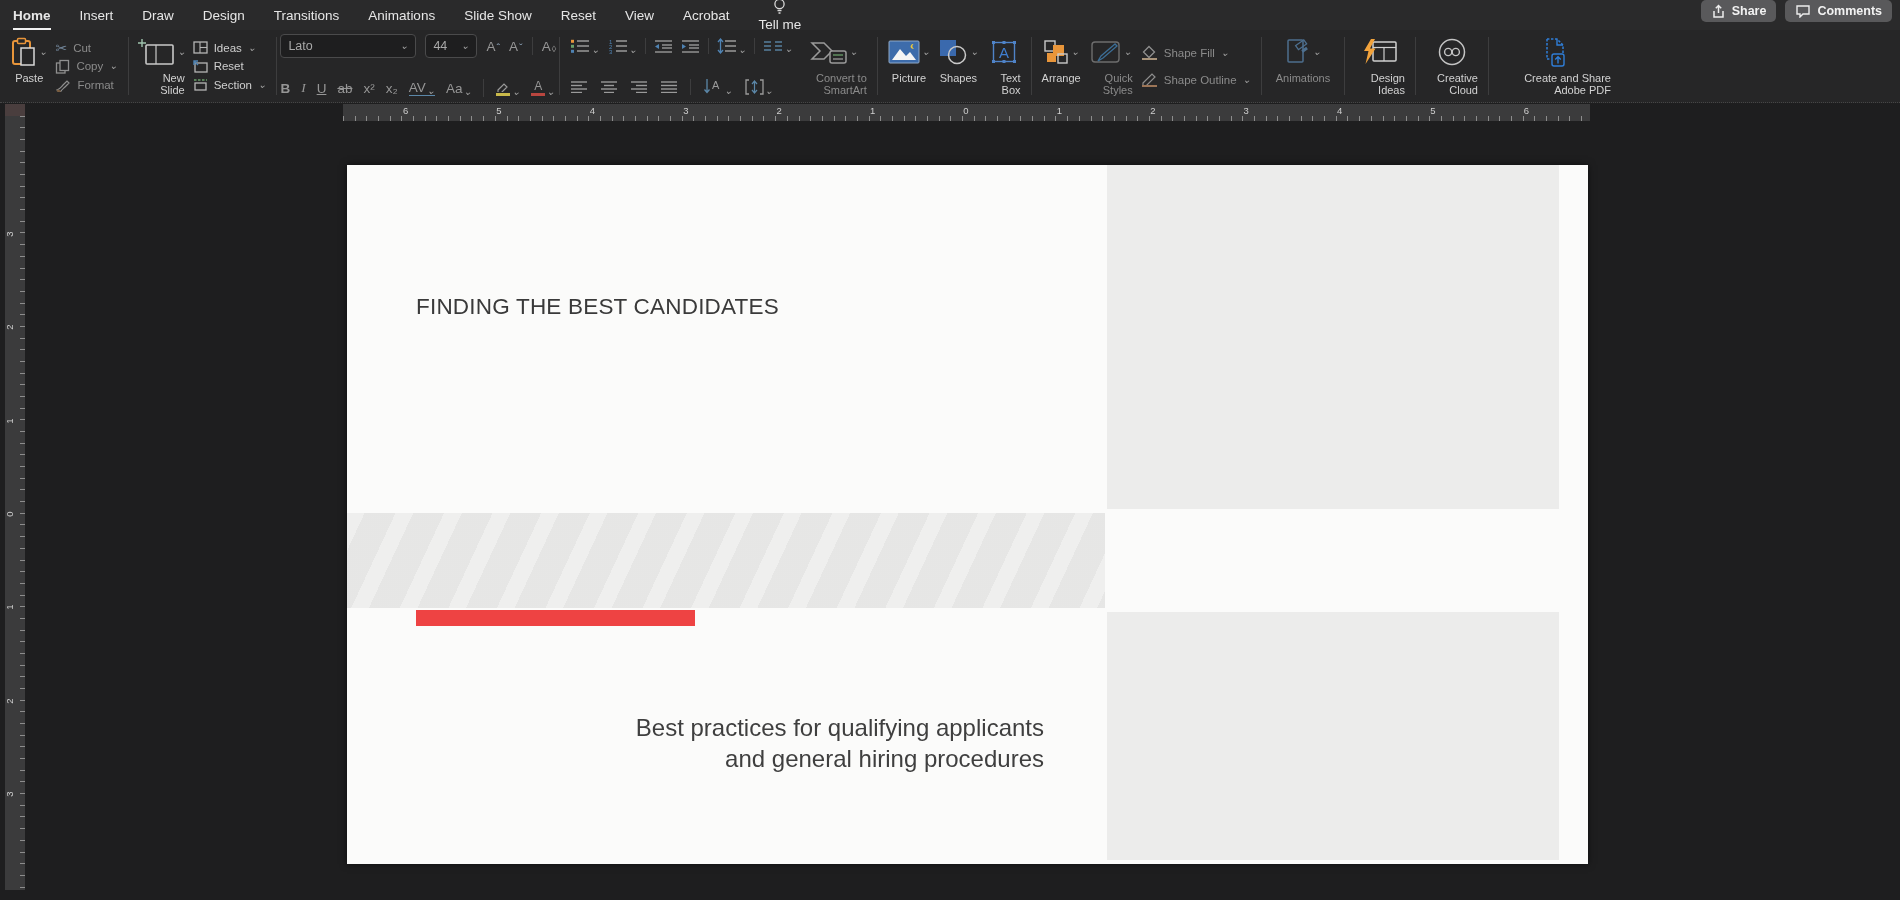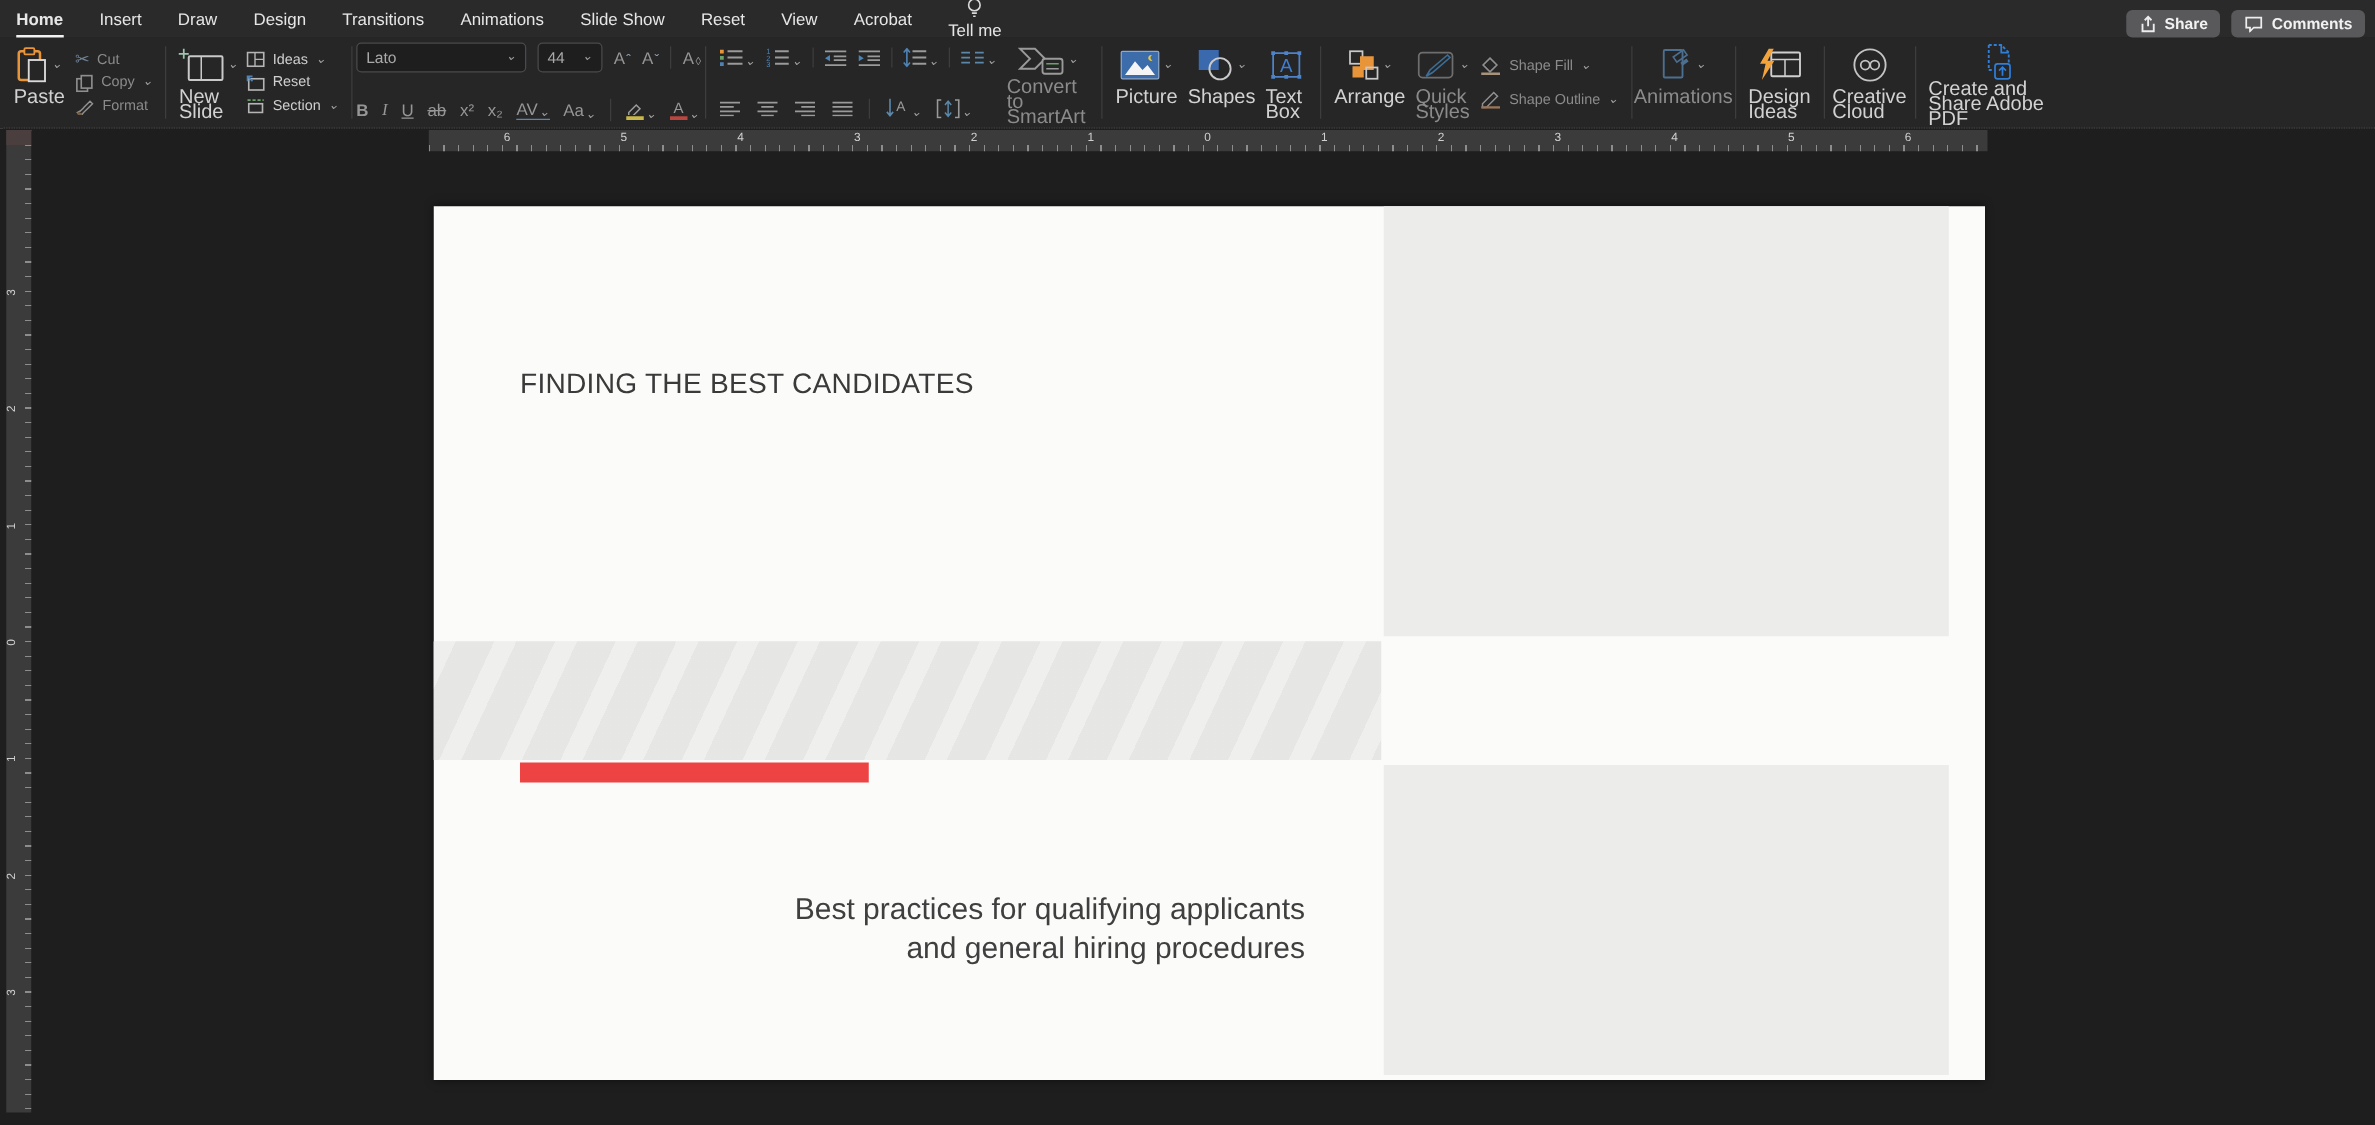--- a/index.html
+++ b/index.html
@@ -1,39 +1,39 @@
 <!DOCTYPE html>
 <html><head>
 <meta charset="utf-8">
 <style>
   * { margin:0; padding:0; box-sizing:border-box; }
   html,body { width:1900px; height:900px; overflow:hidden; background:#1e1e1f;
               font-family:"Liberation Sans", sans-serif; -webkit-font-smoothing:antialiased; }
 
   
-  .menubar { height:30px; background:#2a2a2b; display:flex; align-items:flex-end;
+  .menubar { height:30px; background:#2a2a2b; display:flex; align-items:flex-start;
              justify-content:space-between; padding:0 8px 0 13px; }
   .menus { display:flex; align-items:center; gap:29px; height:100%; }
   .mitem { color:#e6e6e6; font-size:13.5px; height:100%; display:flex; align-items:center;
            cursor:default; white-space:nowrap; }
   .mitem.active { font-weight:bold; border-bottom:2px solid #f2f2f2; padding-top:2px; }
   .tellme { display:flex; align-items:center; gap:2px; color:#e6e6e6; font-size:13.5px;flex-direction:column; }
   .winbtns { display:flex; gap:9px; }
   .topbtn { display:flex; align-items:center; gap:6px; background:#59595b; border:none;
             border-radius:5px; height:22px; padding:0 10px; color:#f2f2f2; font-size:12.5px;
             font-weight:bold; font-family:inherit; cursor:pointer; }
 
   
   .ribbon { height:73px; background:#262627; display:flex; align-items:stretch;
             padding:0 4px; border-bottom:1px dotted #464646; }
   .rdiv { width:1px; background:#3d3d3e; margin:7px 3px; }
   .rgroup { display:flex; align-items:stretch; padding:4px 7px 2px; gap:8px; }
   .bigbtn { display:flex; flex-direction:column; align-items:center; cursor:pointer; }
   .bigbtn .ic { height:36px; display:flex; align-items:center; justify-content:center; gap:2px; }
-  .lbl { font-size:16px; line-height:12px; text-align:left; color:#d2d2d2; margin-top:2px; }
+  .lbl { font-size:11px; line-height:12px; text-align:right; color:#d2d2d2; margin-top:2px; }
   .lbl.dim, .srow.dim .slbl, .dimtxt { color:#8b8b8b; }
   .stack { display:flex; flex-direction:column; justify-content:space-between; padding:5px 0 7px; }
   .srow { display:flex; align-items:center; gap:6px; height:17px; cursor:pointer; }
   .slbl { font-size:11.5px; color:#cfcfcf; white-space:nowrap; }
   .ch { display:inline-block; font-size:10px; line-height:8px; color:#9f9f9f; }
   .ch::after { content:"⌄"; }
   .cols2 { display:flex; flex-direction:column; justify-content:space-between; padding:4px 0 5px; }
   .frow { display:flex; align-items:center; gap:9px; }
   .combo { background:#1e1e1f; border:1px solid #4a4a4b; border-radius:4px; height:24px;
            display:flex; align-items:center; justify-content:space-between; padding:0 7px;

